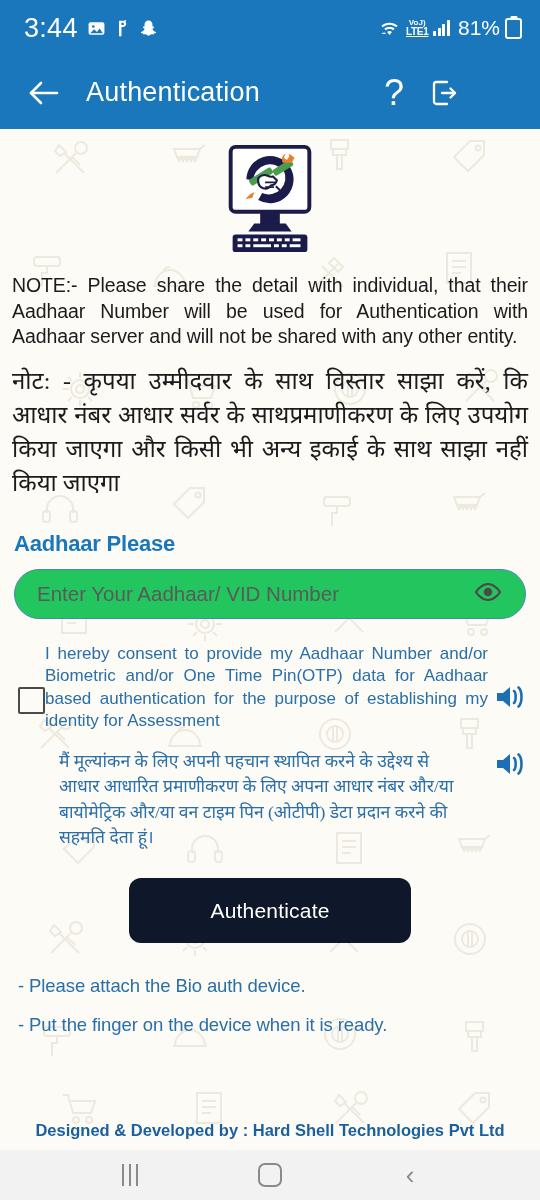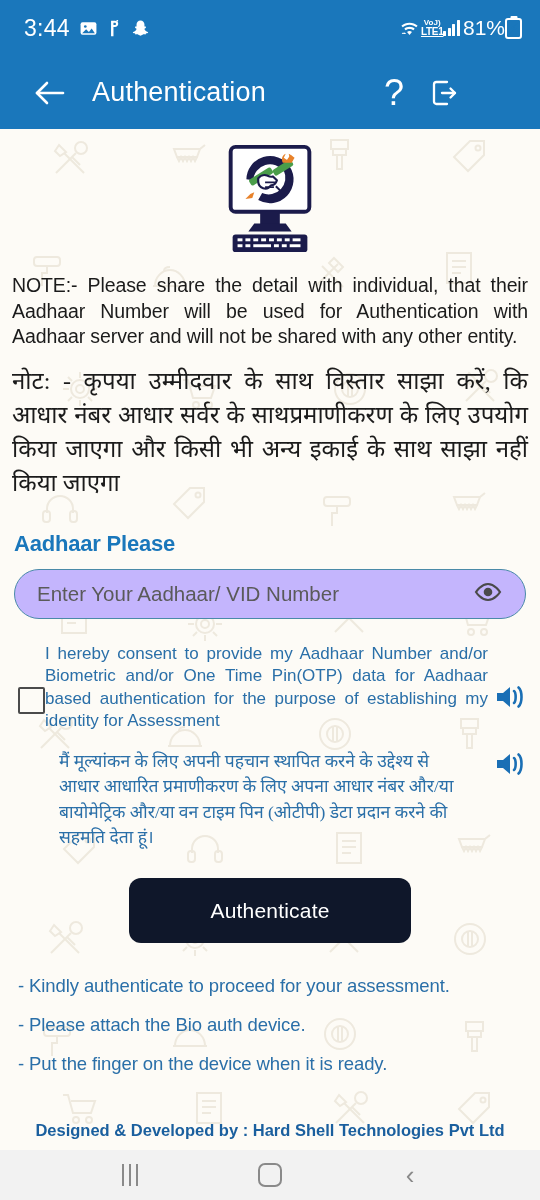--- a/index.html
+++ b/index.html
@@ -10,22 +10,22 @@
   }
   #app { position:relative; width:540px; height:1200px; background:#fdfcf8; }
 
   
   .statusbar{
     height:56px; background:#1a77bb; color:#fff;
     display:flex; align-items:center; justify-content:space-between;
     padding:0 18px 0 24px;
   }
   .sb-left{ display:flex; align-items:center; gap:9px; }
-  .sb-time{ font-size:23px; letter-spacing:.3px;text-align:right; }
-  .sb-right{ display:flex; align-items:center; }
+  .sb-time{ font-size:27px; letter-spacing:.3px;text-align:right; }
+  .sb-right{ display:flex; align-items:center; gap:5px; }
   .sb-battery-txt{ font-size:21px; margin-left:3px; }
   .ic{ display:inline-flex; align-items:center; justify-content:center; }
 
   
   .volte{ display:flex; flex-direction:column; align-items:center; line-height:1;
           font-size:8px; font-weight:bold; margin-left:1px; }
   .volte span:first-child{ font-size:8px; }
   .volte span:last-child{ font-size:10px; letter-spacing:-.3px;text-decoration:underline; }
 
   
@@ -38,21 +38,21 @@
 
   .batt{ width:17px; height:21px; border:2px solid #fff; border-radius:3px;
          position:relative; display:flex; align-items:center; justify-content:center; }
   .batt:before{ content:""; position:absolute; top:-4px; left:50%; transform:translateX(-50%);
                 width:7px; height:3px; background:#fff; border-radius:1px; }
   .batt b{ color:#1a77bb; font-size:13px; line-height:1; }
 
   
   .appbar{
     height:73px; background:#1a77bb; color:#fff;
-    display:flex; align-items:center; padding:0 16px 0 30px;
+    display:flex; align-items:center; padding:0 16px 0 24px;
   }
   .back-arrow{ width:40px; height:40px; display:flex; align-items:center; justify-content:center;
                cursor:pointer; }
   .title{ font-size:27px; margin-left:22px; flex:1; letter-spacing:.2px; }
   .appbar-actions{ display:flex; align-items:center; gap:26px; padding-right:8px; }
   .act{ display:flex; align-items:center; justify-content:center; cursor:pointer; }
   .qmark{ font-size:36px; font-weight:300; line-height:1; }
 
   .burger{ width:30px; display:flex; flex-direction:column; gap:5px; }
   .burger i{ display:block; height:4px; background:#fff; border-radius:1px; }
@@ -76,21 +76,21 @@
     font-family:Liberation Serif, serif;
   }
 
   .field-label{
     color:#1a77bb; font-size:22px; font-weight:bold;
     padding:30px 14px 0 14px; letter-spacing:-.2px;
   }
   .input-row{ padding:12px 14px 0 14px; }
   .aadhaar-input{
     position:relative; height:50px; border:1.5px solid #4a8aa8;
-    border-radius:26px; background:#c4b5fd;
+    border-radius:26px; background:#22c55e;
     display:flex; align-items:center; padding:0 22px;
   }
   .aadhaar-input input{
     border:none; outline:none; flex:1; font-size:20.5px; color:#3a3a3a;
     background:transparent; font-family:inherit;
   }
   .aadhaar-input input::placeholder{ color:#5a5a5a; }
 
   .consent-row{
     display:flex; align-items:center; padding:24px 14px 0 18px; 
@@ -400,21 +400,20 @@
               <path d="M24.5 5.5c4 3.5 4 15.5 0 19" stroke="#1a6fb5" stroke-width="2.6" fill="none" stroke-linecap="round"></path>
             </svg>
         </div>
       </div>
 
       <div class="btn-wrap">
         <button class="auth-btn">Authenticate</button>
       </div>
 
       <div class="bullets">
-        <div>- Kindly authenticate to proceed for your assessment.</div>
         <div>- Please attach the Bio auth device.</div>
         <div>- Put the finger on the device when it is ready.</div>
       </div>
 
     </div>
 
     <div class="footer">Designed &amp; Developed by : Hard Shell Technologies Pvt Ltd</div>
   </div>
 
   <div class="navbar">

